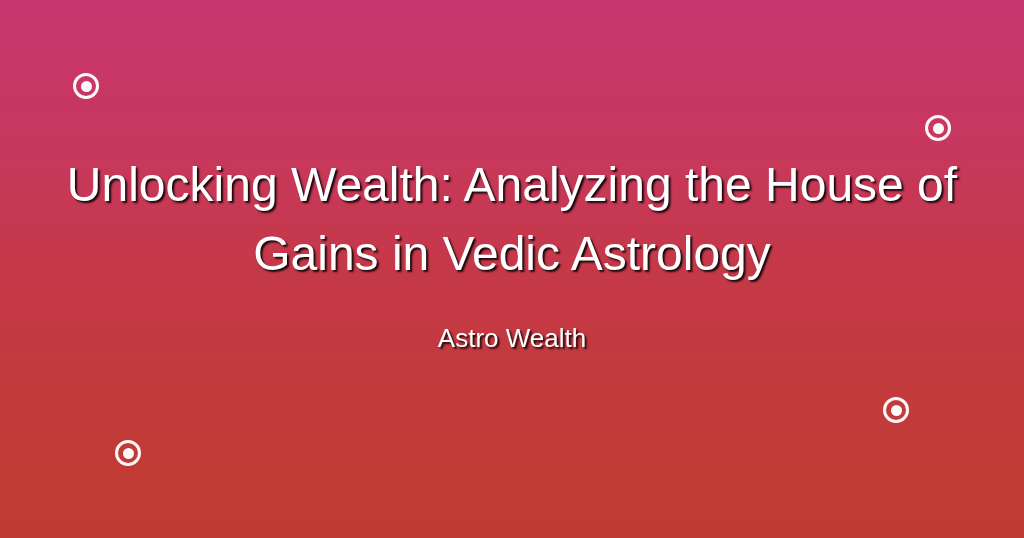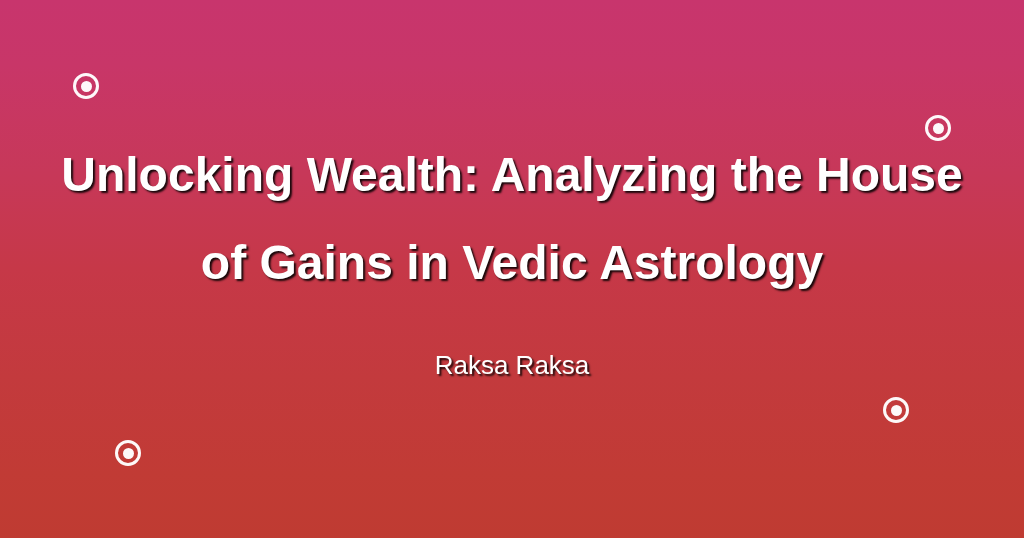--- a/index.html
+++ b/index.html
@@ -59,28 +59,28 @@
     height: 538px;
     display: flex;
     flex-direction: column;
     align-items: center;
     justify-content: center;
     box-sizing: border-box;
     padding: 0 56px;
   }
 
   .title {
-    margin: 16px;
+    margin: 8px;
     width: 912px;
     text-align: center;
     color: #ffffff;
     font-family: "Liberation Sans", sans-serif;
-    font-weight: bold;
+    font-weight: normal;
     font-size: 48px;
-    line-height: 88px;
+    line-height: 69px;
     letter-spacing: 0px;
     text-shadow: 2px 2px 2px rgba(0,0,0,0.88);
     white-space: normal;
   }
 
   .subtitle {
     margin: 26px 0 0 0;
     width: 912px;
     text-align: center;
     color: #ffffff;
@@ -99,16 +99,16 @@
 
 <div id="slide">
 
   <span class="deco-ring" style="left:73px; top:73px;"></span>
   <span class="deco-ring" style="left:925px; top:115px;"></span>
   <span class="deco-ring" style="left:883px; top:397px;"></span>
   <span class="deco-ring" style="left:115px; top:440px;"></span>
 
   <div class="content">
     <h1 class="title">Unlocking Wealth: Analyzing the House of Gains in Vedic Astrology</h1>
-    <div class="subtitle">Raksa Raksa</div>
+    <div class="subtitle">Astro Wealth</div>
   </div>
 
 </div>
 
 </body></html>

